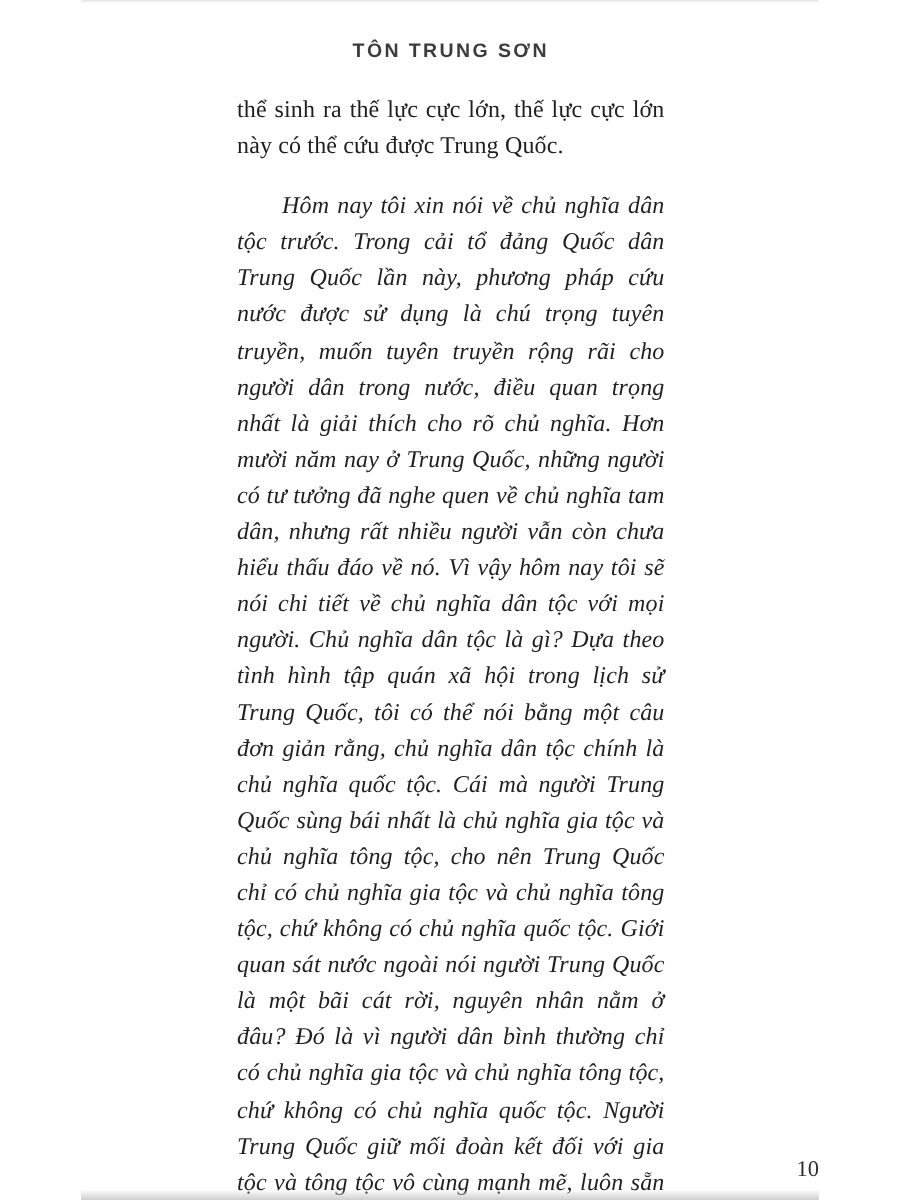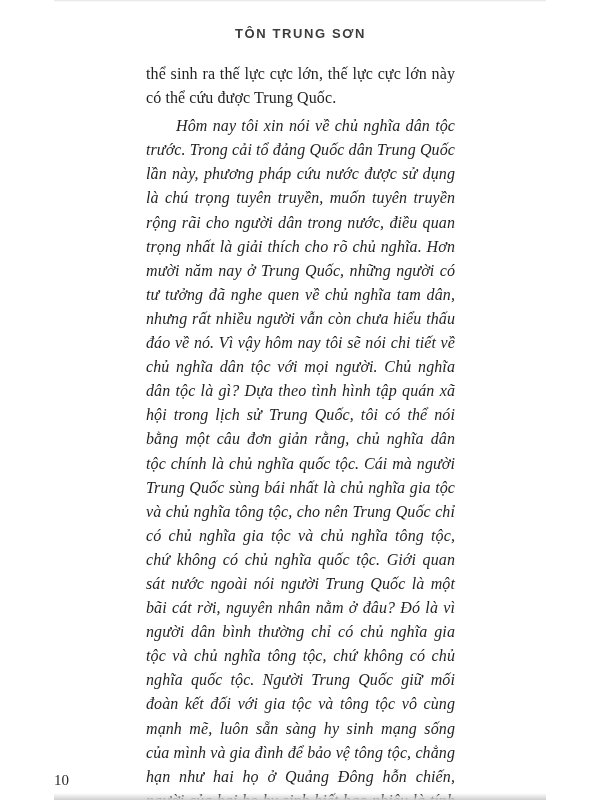--- a/index.html
+++ b/index.html
@@ -43,33 +43,33 @@
     color: #3c3c3c;
     margin: 0 0 21px 0;
   }
   .page-body {
     font-size: 16px;
     line-height: 24.1px;
     text-align: justify;
     letter-spacing: 0.1px;
   }
   .page-body p.para {
-    margin: 4px;
+    margin: 16px;
     padding: 0;
   }
   .page-body p.para.indent {
     text-indent: 30px;
     font-style: italic;
   }
   .page-number {
     position: absolute;
     bottom: 11px;
     left: 0;
     right: 0;
-    text-align: left;
+    text-align: right;
     font-size: 15px;
     color: #2a2a2a;
   }
 </style>
 </head>
 <body>
 
 <div class="page">
   <div class="running-header">TÔN TRUNG SƠN</div>
 

